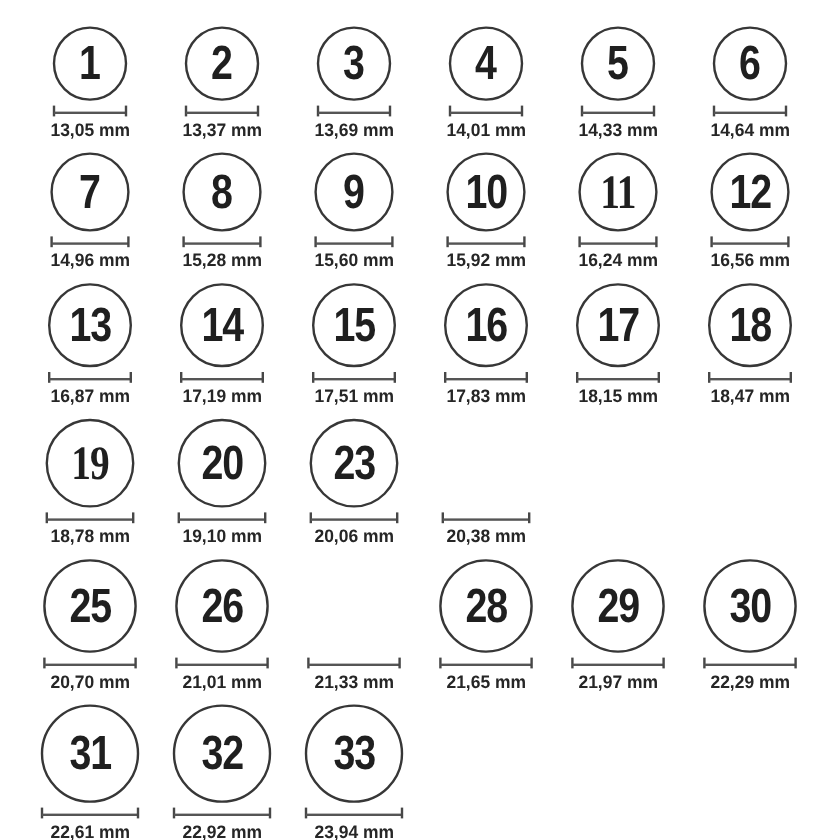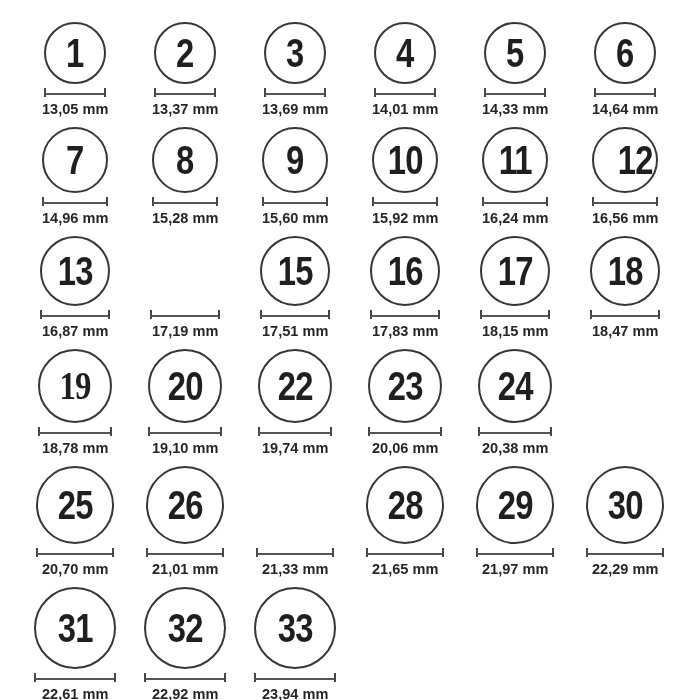--- a/index.html
+++ b/index.html
@@ -154,32 +154,32 @@
       <span class="num" style="font-size: 40px;">10</span>
     </div>
     <div class="mline" style="width: 66px;">
       <span class="tick left"></span>
       <span class="bar"></span>
       <span class="tick right"></span>
     </div>
     <div class="dia">15,92 mm</div>
   </div>
       <div class="cell">
+    <div class="circle" style="width: 66px; height: 66px; border: 2px solid rgb(55, 55, 55); font-family: Liberation Serif, serif;">
+      <span class="num" style="font-size: 40px;">11</span>
+    </div>
+    <div class="mline" style="width: 66px;">
+      <span class="tick left"></span>
+      <span class="bar"></span>
+      <span class="tick right"></span>
+    </div>
+    <div class="dia">16,24 mm</div>
+  </div>
+      <div class="cell">
     <div class="circle" style="width: 66px; height: 66px; border: 2px solid rgb(55, 55, 55);">
-      <span class="num" style="font-size: 40px;">11</span>
-    </div>
-    <div class="mline" style="width: 66px;">
-      <span class="tick left"></span>
-      <span class="bar"></span>
-      <span class="tick right"></span>
-    </div>
-    <div class="dia">16,24 mm</div>
-  </div>
-      <div class="cell">
-    <div class="circle" style="width: 66px; height: 66px; border: 2px solid rgb(55, 55, 55); justify-content: flex-end;">
       <span class="num" style="font-size: 40px;">12</span>
     </div>
     <div class="mline" style="width: 66px;">
       <span class="tick left"></span>
       <span class="bar"></span>
       <span class="tick right"></span>
     </div>
     <div class="dia">16,56 mm</div>
   </div>
     </div>
@@ -189,20 +189,23 @@
       <span class="num" style="font-size: 40px;">13</span>
     </div>
     <div class="mline" style="width: 70px;">
       <span class="tick left"></span>
       <span class="bar"></span>
       <span class="tick right"></span>
     </div>
     <div class="dia">16,87 mm</div>
   </div>
       <div class="cell">
+    <div class="circle" style="width: 70px; height: 70px; border: 2px solid rgb(55, 55, 55);">
+      <span class="num" style="font-size: 40px;">14</span>
+    </div>
     <div class="mline" style="width: 70px;">
       <span class="tick left"></span>
       <span class="bar"></span>
       <span class="tick right"></span>
     </div>
     <div class="dia">17,19 mm</div>
   </div>
       <div class="cell">
     <div class="circle" style="width: 70px; height: 70px; border: 2px solid rgb(55, 55, 55);">
       <span class="num" style="font-size: 40px;">15</span>
@@ -266,44 +269,30 @@
     </div>
     <div class="mline" style="width: 74px;">
       <span class="tick left"></span>
       <span class="bar"></span>
       <span class="tick right"></span>
     </div>
     <div class="dia">19,10 mm</div>
   </div>
       <div class="cell">
     <div class="circle" style="width: 74px; height: 74px; border: 2px solid rgb(55, 55, 55);">
-      <span class="num" style="font-size: 40px;">22</span>
+      <span class="num" style="font-size: 40px;">23</span>
     </div>
     <div class="mline" style="width: 74px;">
       <span class="tick left"></span>
       <span class="bar"></span>
       <span class="tick right"></span>
     </div>
-    <div class="dia">19,74 mm</div>
-  </div>
-      <div class="cell">
-    <div class="circle" style="width: 74px; height: 74px; border: 2px solid rgb(55, 55, 55);">
-      <span class="num" style="font-size: 40px;">23</span>
-    </div>
-    <div class="mline" style="width: 74px;">
-      <span class="tick left"></span>
-      <span class="bar"></span>
-      <span class="tick right"></span>
-    </div>
     <div class="dia">20,06 mm</div>
   </div>
       <div class="cell">
-    <div class="circle" style="width: 74px; height: 74px; border: 2px solid rgb(55, 55, 55);">
-      <span class="num" style="font-size: 40px;">24</span>
-    </div>
     <div class="mline" style="width: 74px;">
       <span class="tick left"></span>
       <span class="bar"></span>
       <span class="tick right"></span>
     </div>
     <div class="dia">20,38 mm</div>
   </div>
     </div>
     <div class="row">
       <div class="cell">

